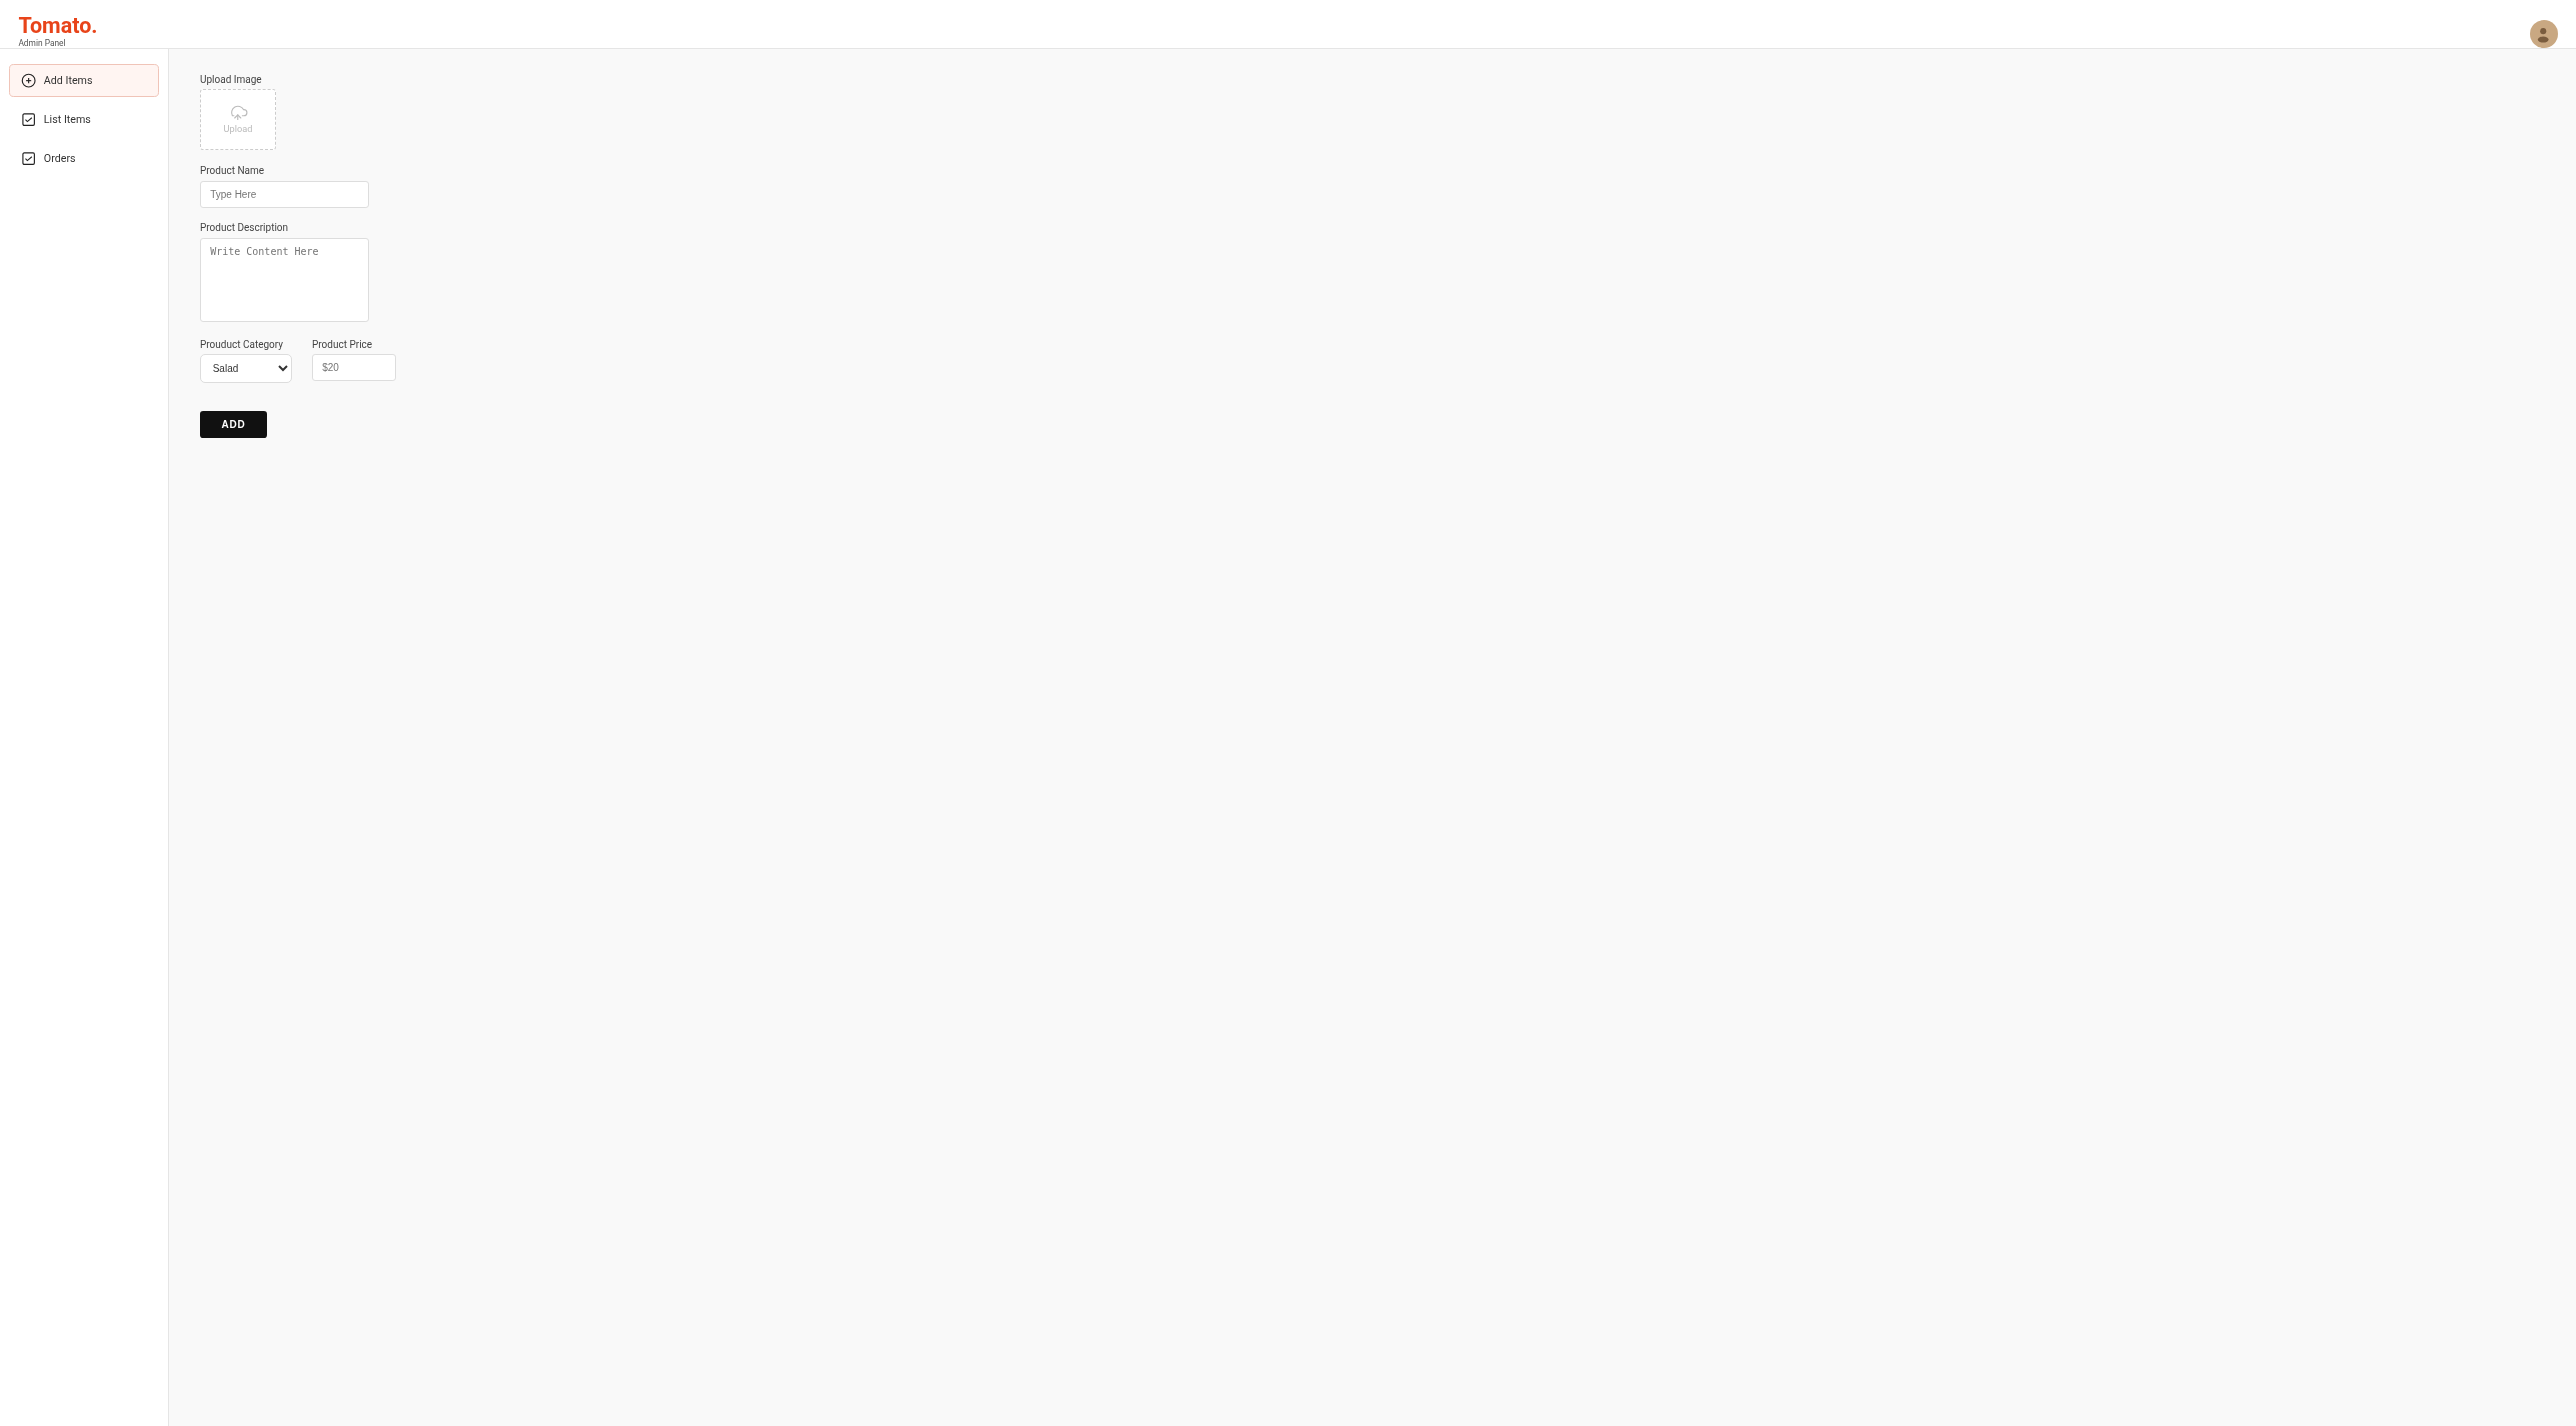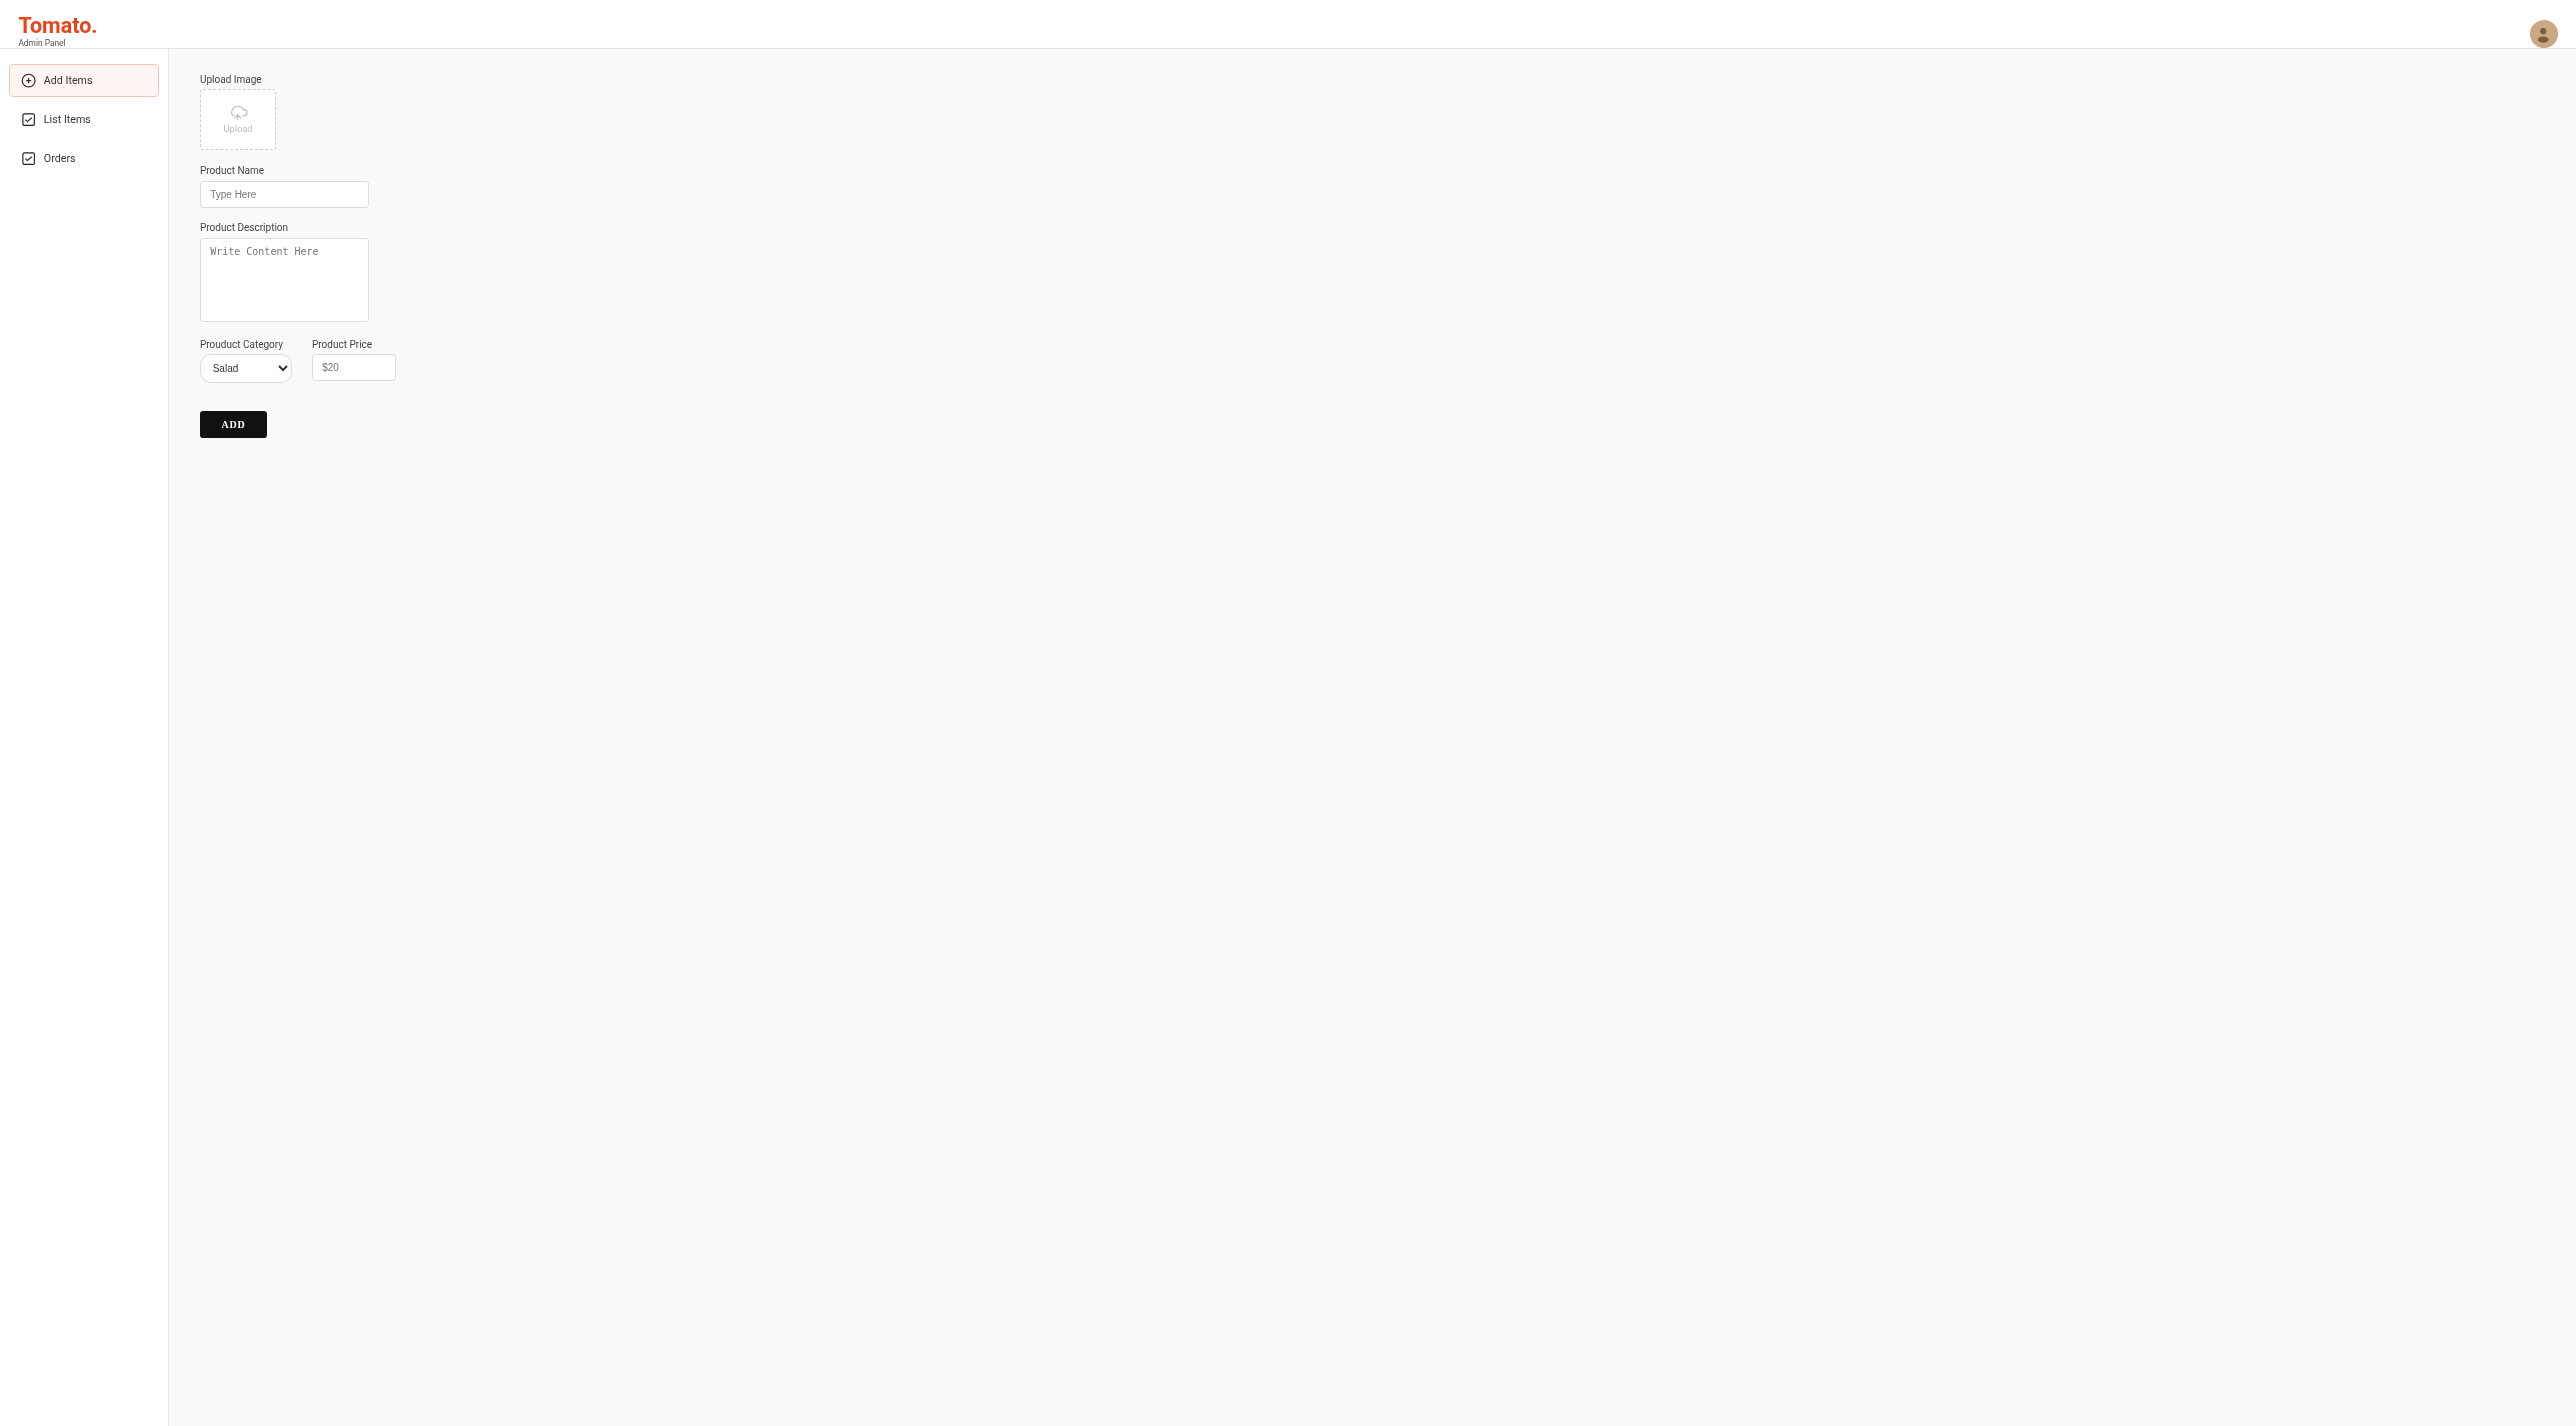--- a/index.html
+++ b/index.html
@@ -167,21 +167,21 @@
       display: flex;
       gap: 20px;
       align-items: flex-start;
       margin-bottom: 14px;
     }
 
     .form-select {
       width: 92px;
       padding: 7px 7.7px;
       border: 0.8px solid #ddd;
-      border-radius: 11px;
+      border-radius: 5px;
       font-size: 10px;
       color: #333;
       background: #fff;
       appearance: auto;
       cursor: pointer;
     }
 
     .price-input {
       width: 84px;
       padding: 7px 9.2px;
@@ -196,21 +196,20 @@
     .add-button {
       background: #111;
       color: #fff;
       border: none;
       padding: 7.7px 21.5px;
       border-radius: 3.1px;
       font-size: 10px;
       font-weight: 600;
       letter-spacing: 0.8px;
       cursor: pointer;
-      font-family: Liberation Serif, serif;
     }
   </style>
 </head>
 <body>
 
 <header class="header">
   <div class="logo-area">
     <span class="logo-text">Tomato.</span>
     <span class="logo-subtitle">Admin Panel</span>
   </div>

